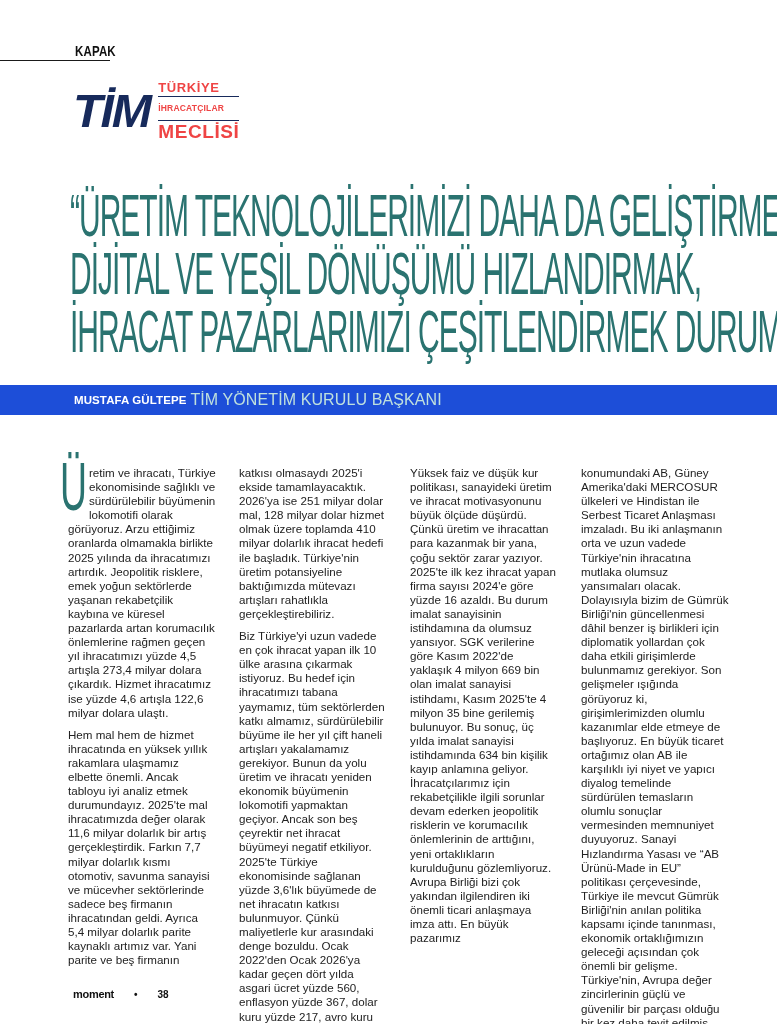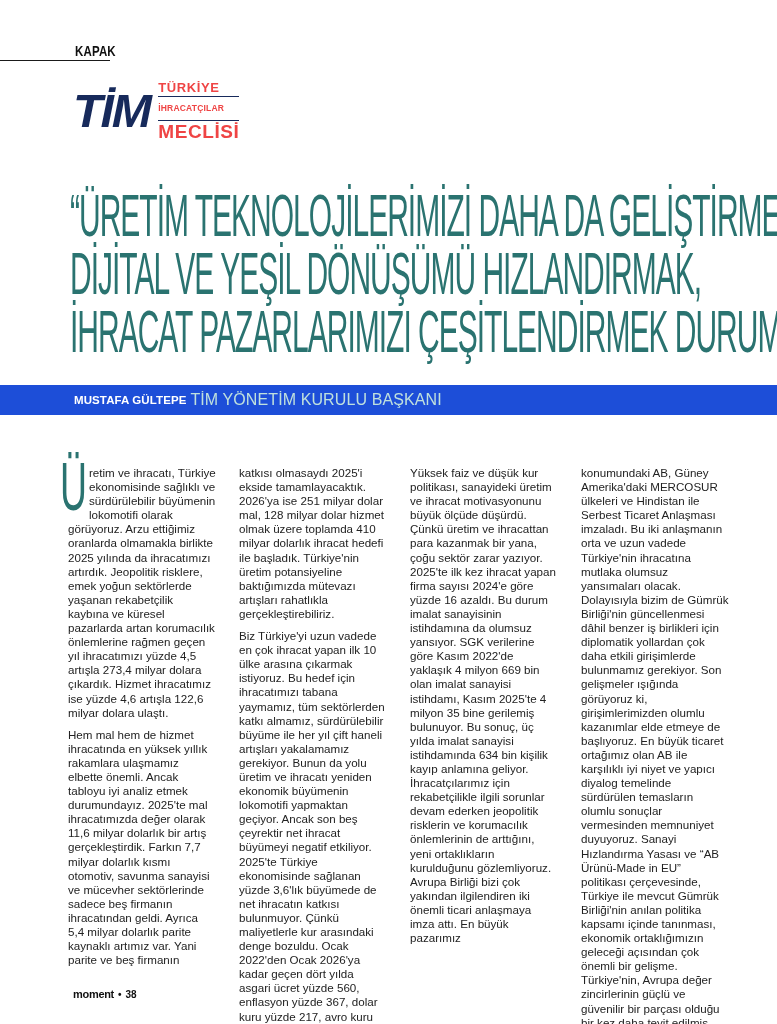--- a/index.html
+++ b/index.html
@@ -20,21 +20,21 @@
 
   .byline-bar { position: absolute; left: 0; top: 385px; width: 777px; height: 30px; background: #1d4ed8; display: flex; align-items: center; }
   .byline-name { margin-left: 74px; font-family: "Liberation Sans", sans-serif; font-weight: 900; font-size: 11.5px; color: #ffffff; letter-spacing: 0.1px; }
   .byline-title { margin-left: 4px; font-family: "Liberation Sans", sans-serif; font-size: 16px; color: #bfe0dd; letter-spacing: 0.1px; }
 
   .body-columns { position: absolute; left: 60px; top: 458px; width: 680px; display: flex; gap: 7px; }
   .col { width: 164px; font-family: "Liberation Sans", sans-serif; font-size: 11.6px; line-height: 14.1px; color: #222; }
   .col p { margin: 8px; }
   .dropcap { float: left; font-family: "Liberation Sans", sans-serif; color: #2a7370; font-size: 68px; line-height: 56px; height: 58px; margin: 0 5px 0 0; transform: scaleX(0.55); transform-origin: left top; width: 24px; }
 
-  .footer { position: absolute; left: 73px; top: 988px; display: flex; align-items: center; font-family: "Liberation Sans", sans-serif; font-weight: 700; font-size: 10px; color: #111; }
+  .footer { position: absolute; left: 73px; top: 988px; display: flex; align-items: center; font-family: "Liberation Sans", sans-serif; font-weight: 700; font-size: 10px; color: #111; gap: 16px; }
   .footer .brand { font-size: 11px; letter-spacing: -0.3px; }
   .footer .sep { margin: 0 4px; }
 </style>
 </head>
 <body>
 
 <div class="section-rule"></div>
 <div class="section-label">KAPAK</div>
 
 <div class="logo">

